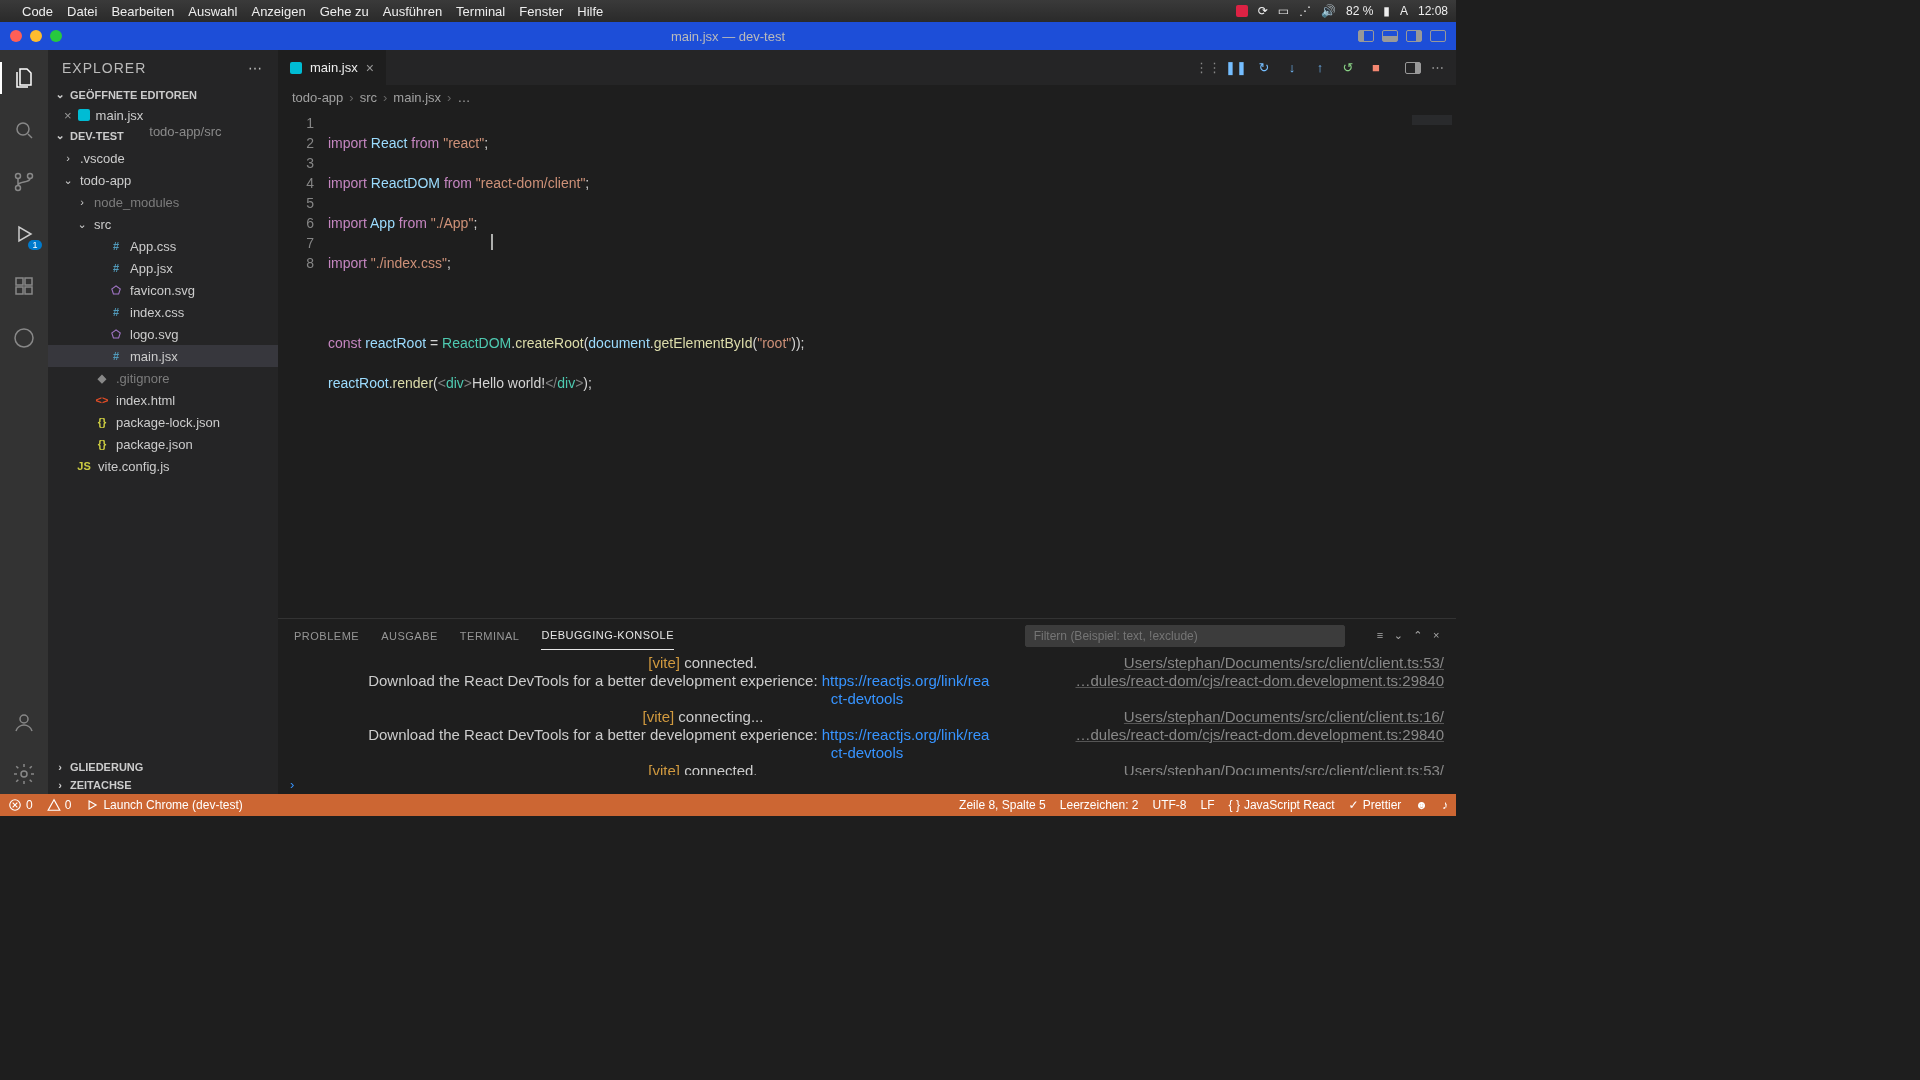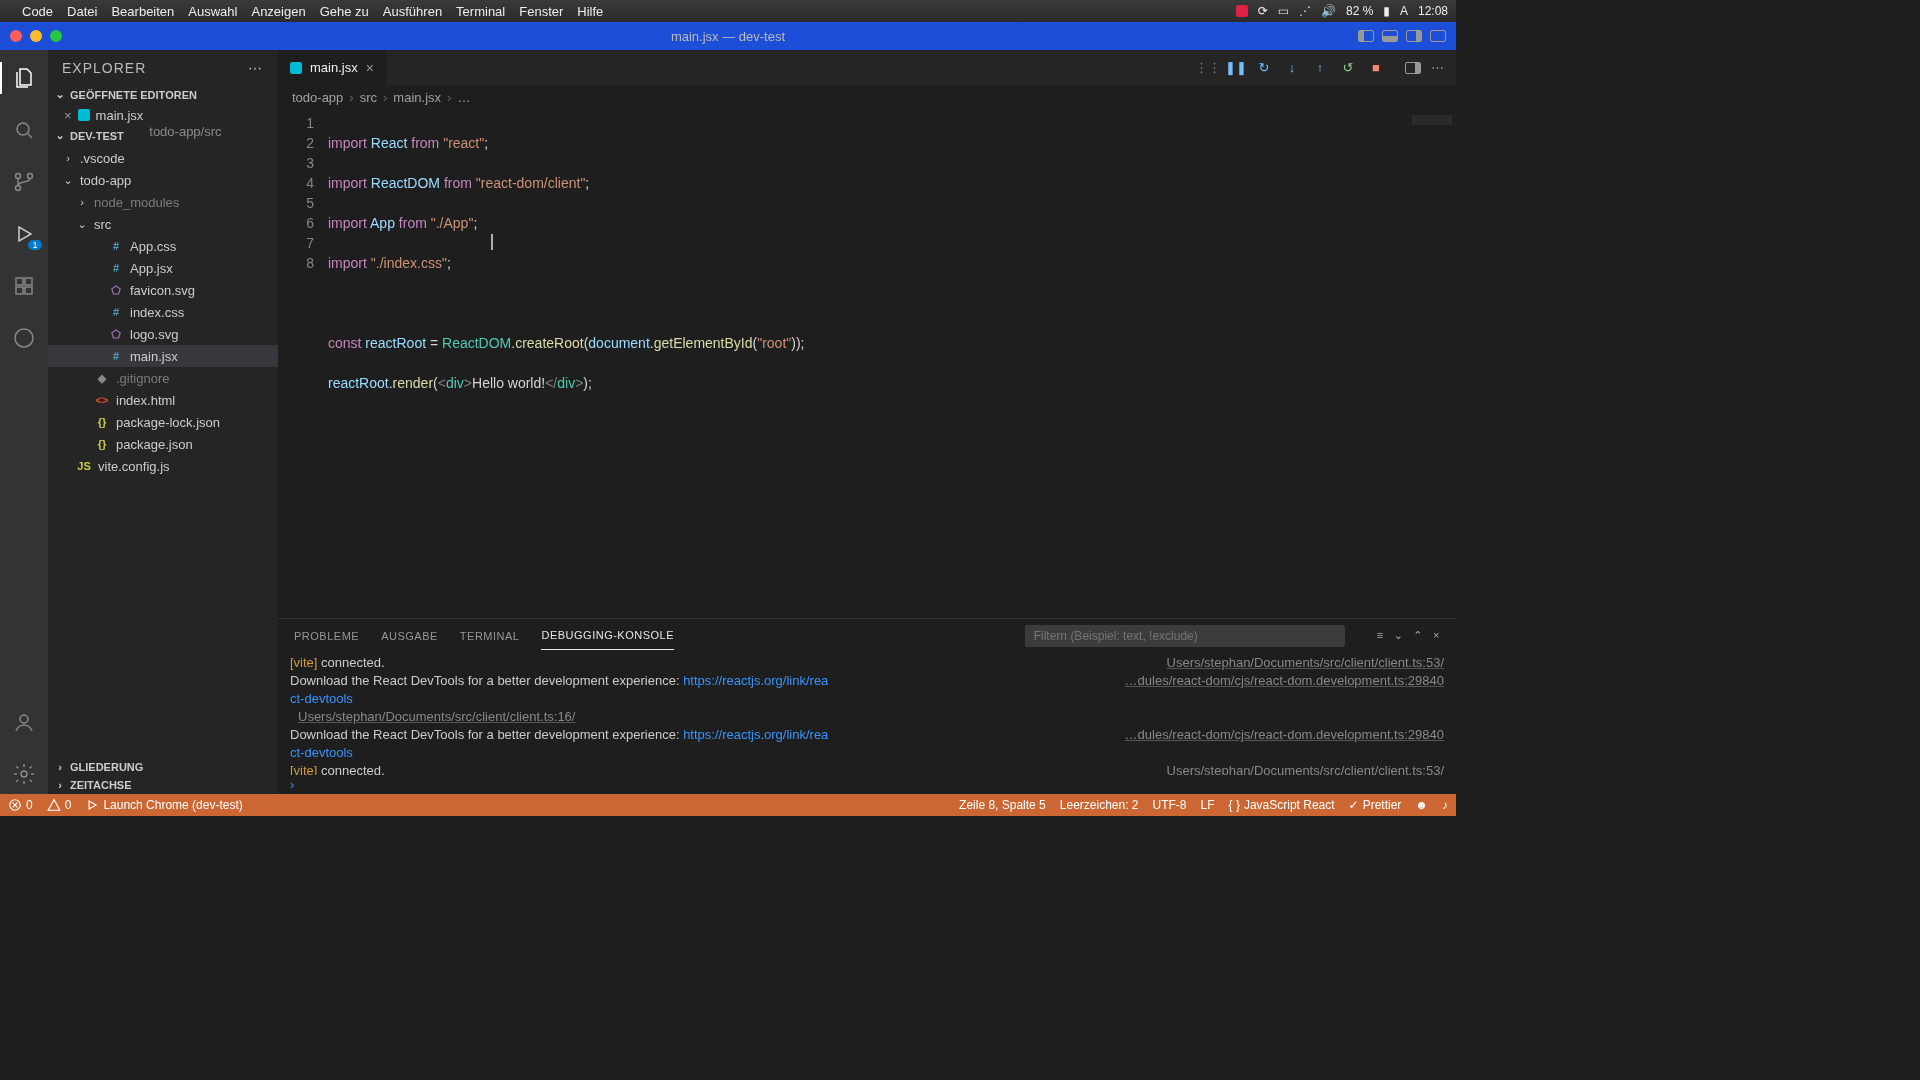--- a/index.html
+++ b/index.html
@@ -83,21 +83,21 @@
 .text-cursor { position: absolute; width: 2px; height: 16px; background: #aeafad; }
 
 
 .panel { height: 176px; border-top: 1px solid #333; display: flex; flex-direction: column; background: #1e1e1e; }
 .panel-tabs { height: 33px; display: flex; align-items: center; gap: 22px; padding: 0 16px; font-size: 11px; color: #969696; letter-spacing: .5px; }
 .panel-tab { cursor: pointer; padding: 8px 0; }
 .panel-tab.active { color: #e7e7e7; border-bottom: 1px solid #e7e7e7; }
 .panel-tabs .fill { flex: 1; }
 .panel-filter { background: #3c3c3c; border: 1px solid #3c3c3c; color: #ccc; font-size: 12px; padding: 3px 8px; width: 320px; border-radius: 2px; }
 .panel-actions { display: flex; gap: 10px; color: #aaa; margin-left: 10px; }
-.console-body { flex: 1; overflow: hidden; font-family: "Menlo",monospace; font-size: 13px; line-height: 18px; padding: 2px 12px; }
+.console-body { flex: 1; overflow: hidden; font-family: "Menlo",monospace; font-size: 15px; line-height: 18px; padding: 2px 12px; text-align: center; }
 .console-row { display: flex; }
 .console-row .msg { flex: 1; white-space: pre-wrap; color: #cccccc; }
 .console-row .src { color: #888; text-decoration: underline; text-decoration-color: #555; white-space: nowrap; margin-left: 8px; }
 .vite-orange { color: #d19a3f; }
 .console-link { color: #3794ff; }
 .console-input { display: flex; align-items: center; padding: 2px 12px; color: #3794ff; }
 
 
 .statusbar { height: 22px; background: #cc6633; color: #fff; display: flex; align-items: center; font-size: 12px; padding: 0 8px; gap: 14px; }
 .statusbar .sb-item { display: flex; align-items: center; gap: 4px; cursor: pointer; }
@@ -393,20 +393,21 @@
             <div class="src">Users/stephan/Documents/src/client/client.ts:53/</div>
           </div>
           <div class="console-row">
             <div class="msg">Download the React DevTools for a better development experience: <span class="console-link">https://reactjs.org/link/rea</span></div>
             <div class="src">…dules/react-dom/cjs/react-dom.development.ts:29840</div>
           </div>
           <div class="console-row">
             <div class="msg"><span class="console-link">ct-devtools</span></div>
           </div>
           <div class="console-row">
+            <div class="msg"><span class="vite-orange">[vite]</span> connecting...</div>
             <div class="src">Users/stephan/Documents/src/client/client.ts:16/</div>
           </div>
           <div class="console-row">
             <div class="msg">Download the React DevTools for a better development experience: <span class="console-link">https://reactjs.org/link/rea</span></div>
             <div class="src">…dules/react-dom/cjs/react-dom.development.ts:29840</div>
           </div>
           <div class="console-row">
             <div class="msg"><span class="console-link">ct-devtools</span></div>
           </div>
           <div class="console-row">

